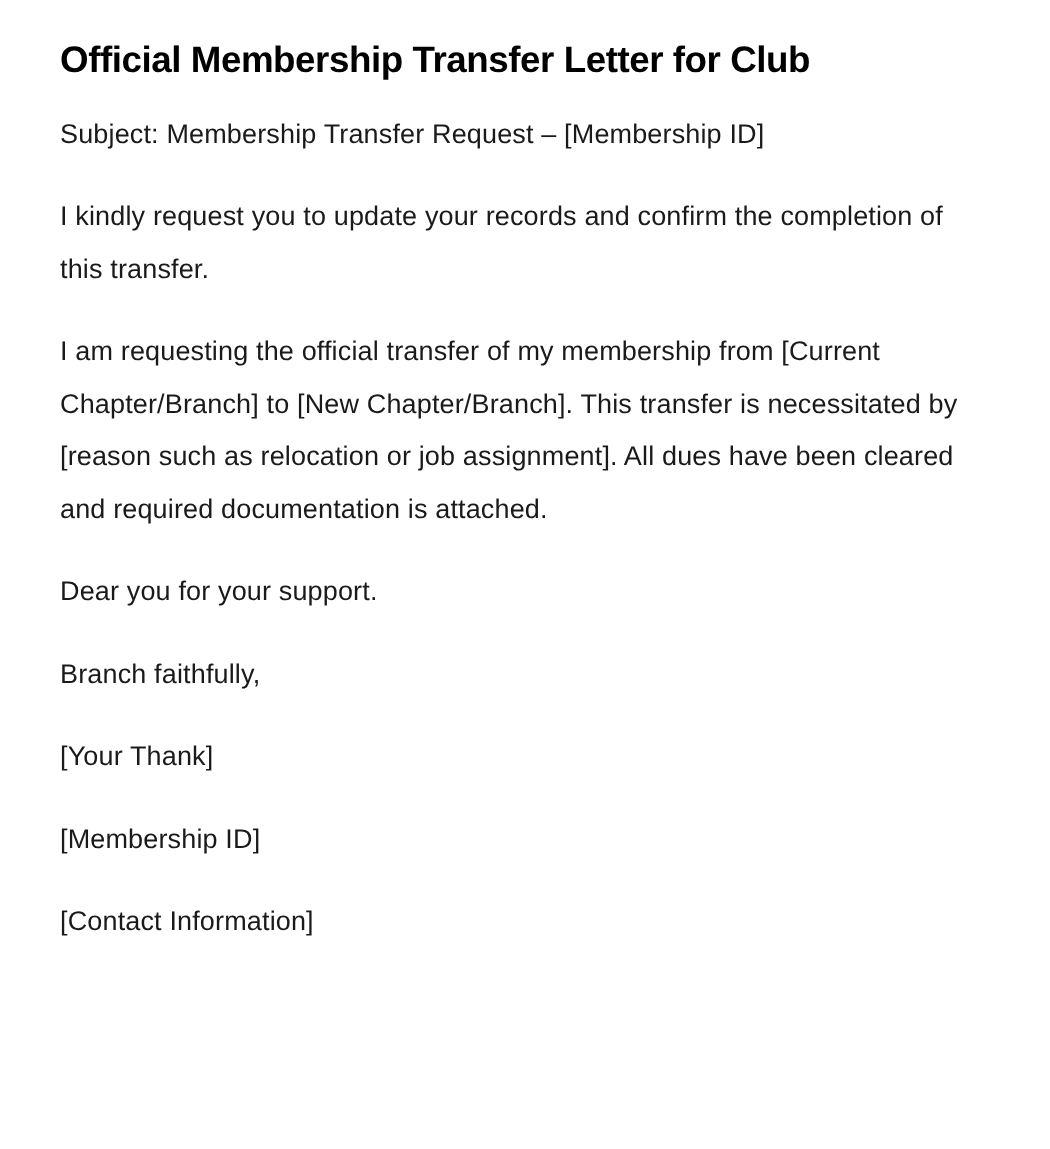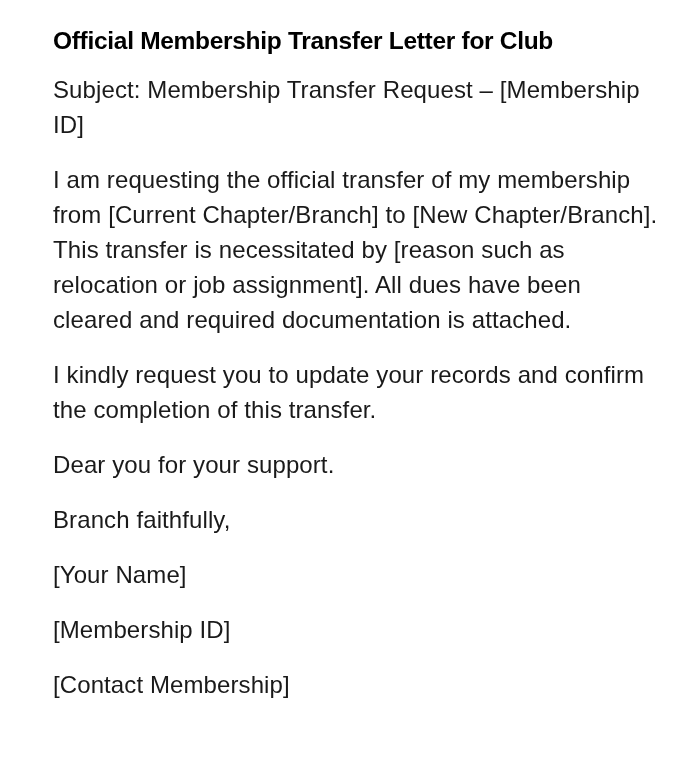--- a/index.html
+++ b/index.html
@@ -1,26 +1,26 @@
 <!DOCTYPE html>
 <html><head>
 <meta charset="utf-8">
 <style>
   html, body { margin: 0; padding: 0; background: #ffffff; }
   body { width: 700px; height: 766px; overflow: hidden; font-family: "Liberation Sans", sans-serif; color: #1a1a1a; }
-  .page { padding: 24px 40px 0 53px; }
+  .page { padding: 24px 40px 0 40px; }
   h1 { font-size: 24.5px; font-weight: bold; color: #000; margin: 0 0 14px 0; line-height: 34px; letter-spacing: -0.3px; }
-  p { font-size: 24px; line-height: 35px; margin: 0 0 20px 0; letter-spacing: 0.1px; }
+  p { font-size: 18px; line-height: 35px; margin: 0 0 20px 0; letter-spacing: 0.1px; }
 </style>
 </head>
 <body>
 
 <div class="page">
   <h1>Official Membership Transfer Letter for Club</h1>
   <p>Subject: Membership Transfer Request – [Membership ID]</p>
+  <p>I kindly request you to update your records and confirm the completion of this transfer.</p>
   <p>I am requesting the official transfer of my membership from [Current Chapter/Branch] to [New Chapter/Branch]. This transfer is necessitated by [reason such as relocation or job assignment]. All dues have been cleared and required documentation is attached.</p>
-  <p>I kindly request you to update your records and confirm the completion of this transfer.</p>
   <p>Dear you for your support.</p>
   <p>Branch faithfully,</p>
-  <p>[Your Name]</p>
+  <p>[Your Thank]</p>
   <p>[Membership ID]</p>
-  <p>[Contact Membership]</p>
+  <p>[Contact Information]</p>
 </div>
 
 </body></html>

